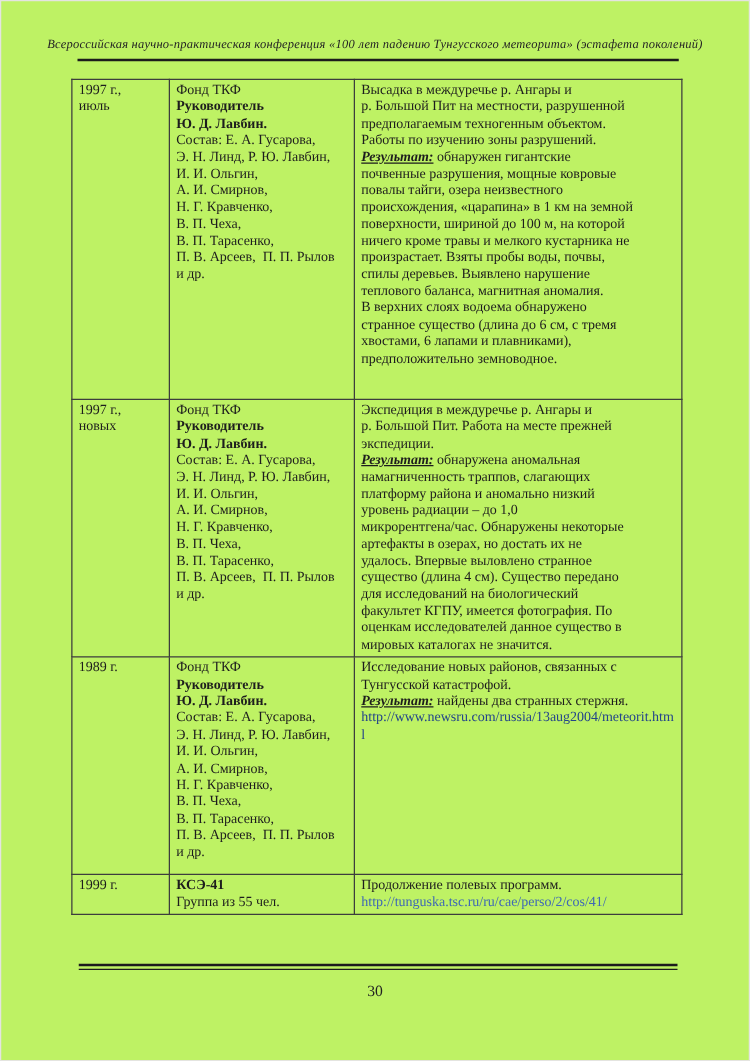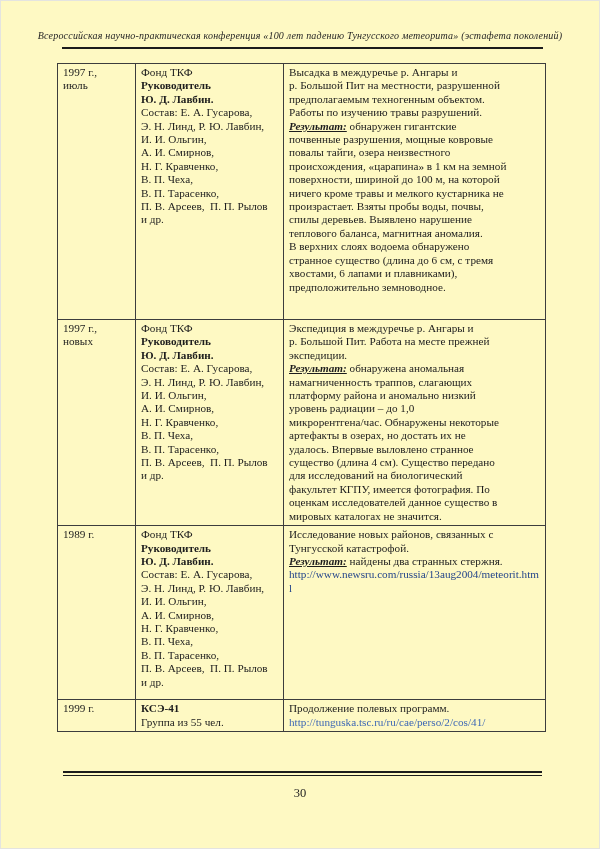--- a/index.html
+++ b/index.html
@@ -1,19 +1,19 @@
 <!DOCTYPE html>
 <html><head>
 <meta charset="utf-8">
 <style>
   html,body{margin:0;padding:0;background:#ffffff;}
   .page{
     position:relative;
     width:600px;height:849px;
-    background:#fef9c3;
+    background:#bef264;
     box-sizing:border-box;
     border:1px solid #e4e4e0;
     font-family:"Liberation Serif","DejaVu Serif",serif;
     color:#1d1d1d;
     overflow:hidden;
   }
   .running-head-text{
     position:absolute;top:29px;left:30px;right:30px;
     text-align:center;
     font-style:italic;
@@ -91,21 +91,21 @@
             <div class="team-line">А. И. Смирнов,</div>
             <div class="team-line">Н. Г. Кравченко,</div>
             <div class="team-line">В. П. Чеха,</div>
             <div class="team-line">В. П. Тарасенко,</div>
             <div class="team-line">П. В. Арсеев,  П. П. Рылов</div>
             <div class="team-line">и др.</div>
           </td>
           <td class="desc-cell"><span class="run normal">Высадка в междуречье р. Ангары и
 р. Большой Пит на местности, разрушенной
 предполагаемым техногенным объектом.
-Работы по изучению травы разрушений.
+Работы по изучению зоны разрушений.
 </span><span class="run result">Результат:</span><span class="run normal"> обнаружен гигантские
 почвенные разрушения, мощные ковровые
 повалы тайги, озера неизвестного
 происхождения, «царапина» в 1 км на земной
 поверхности, шириной до 100 м, на которой
 ничего кроме травы и мелкого кустарника не
 произрастает. Взяты пробы воды, почвы,
 спилы деревьев. Выявлено нарушение
 теплового баланса, магнитная аномалия.
 В верхних слоях водоема обнаружено

